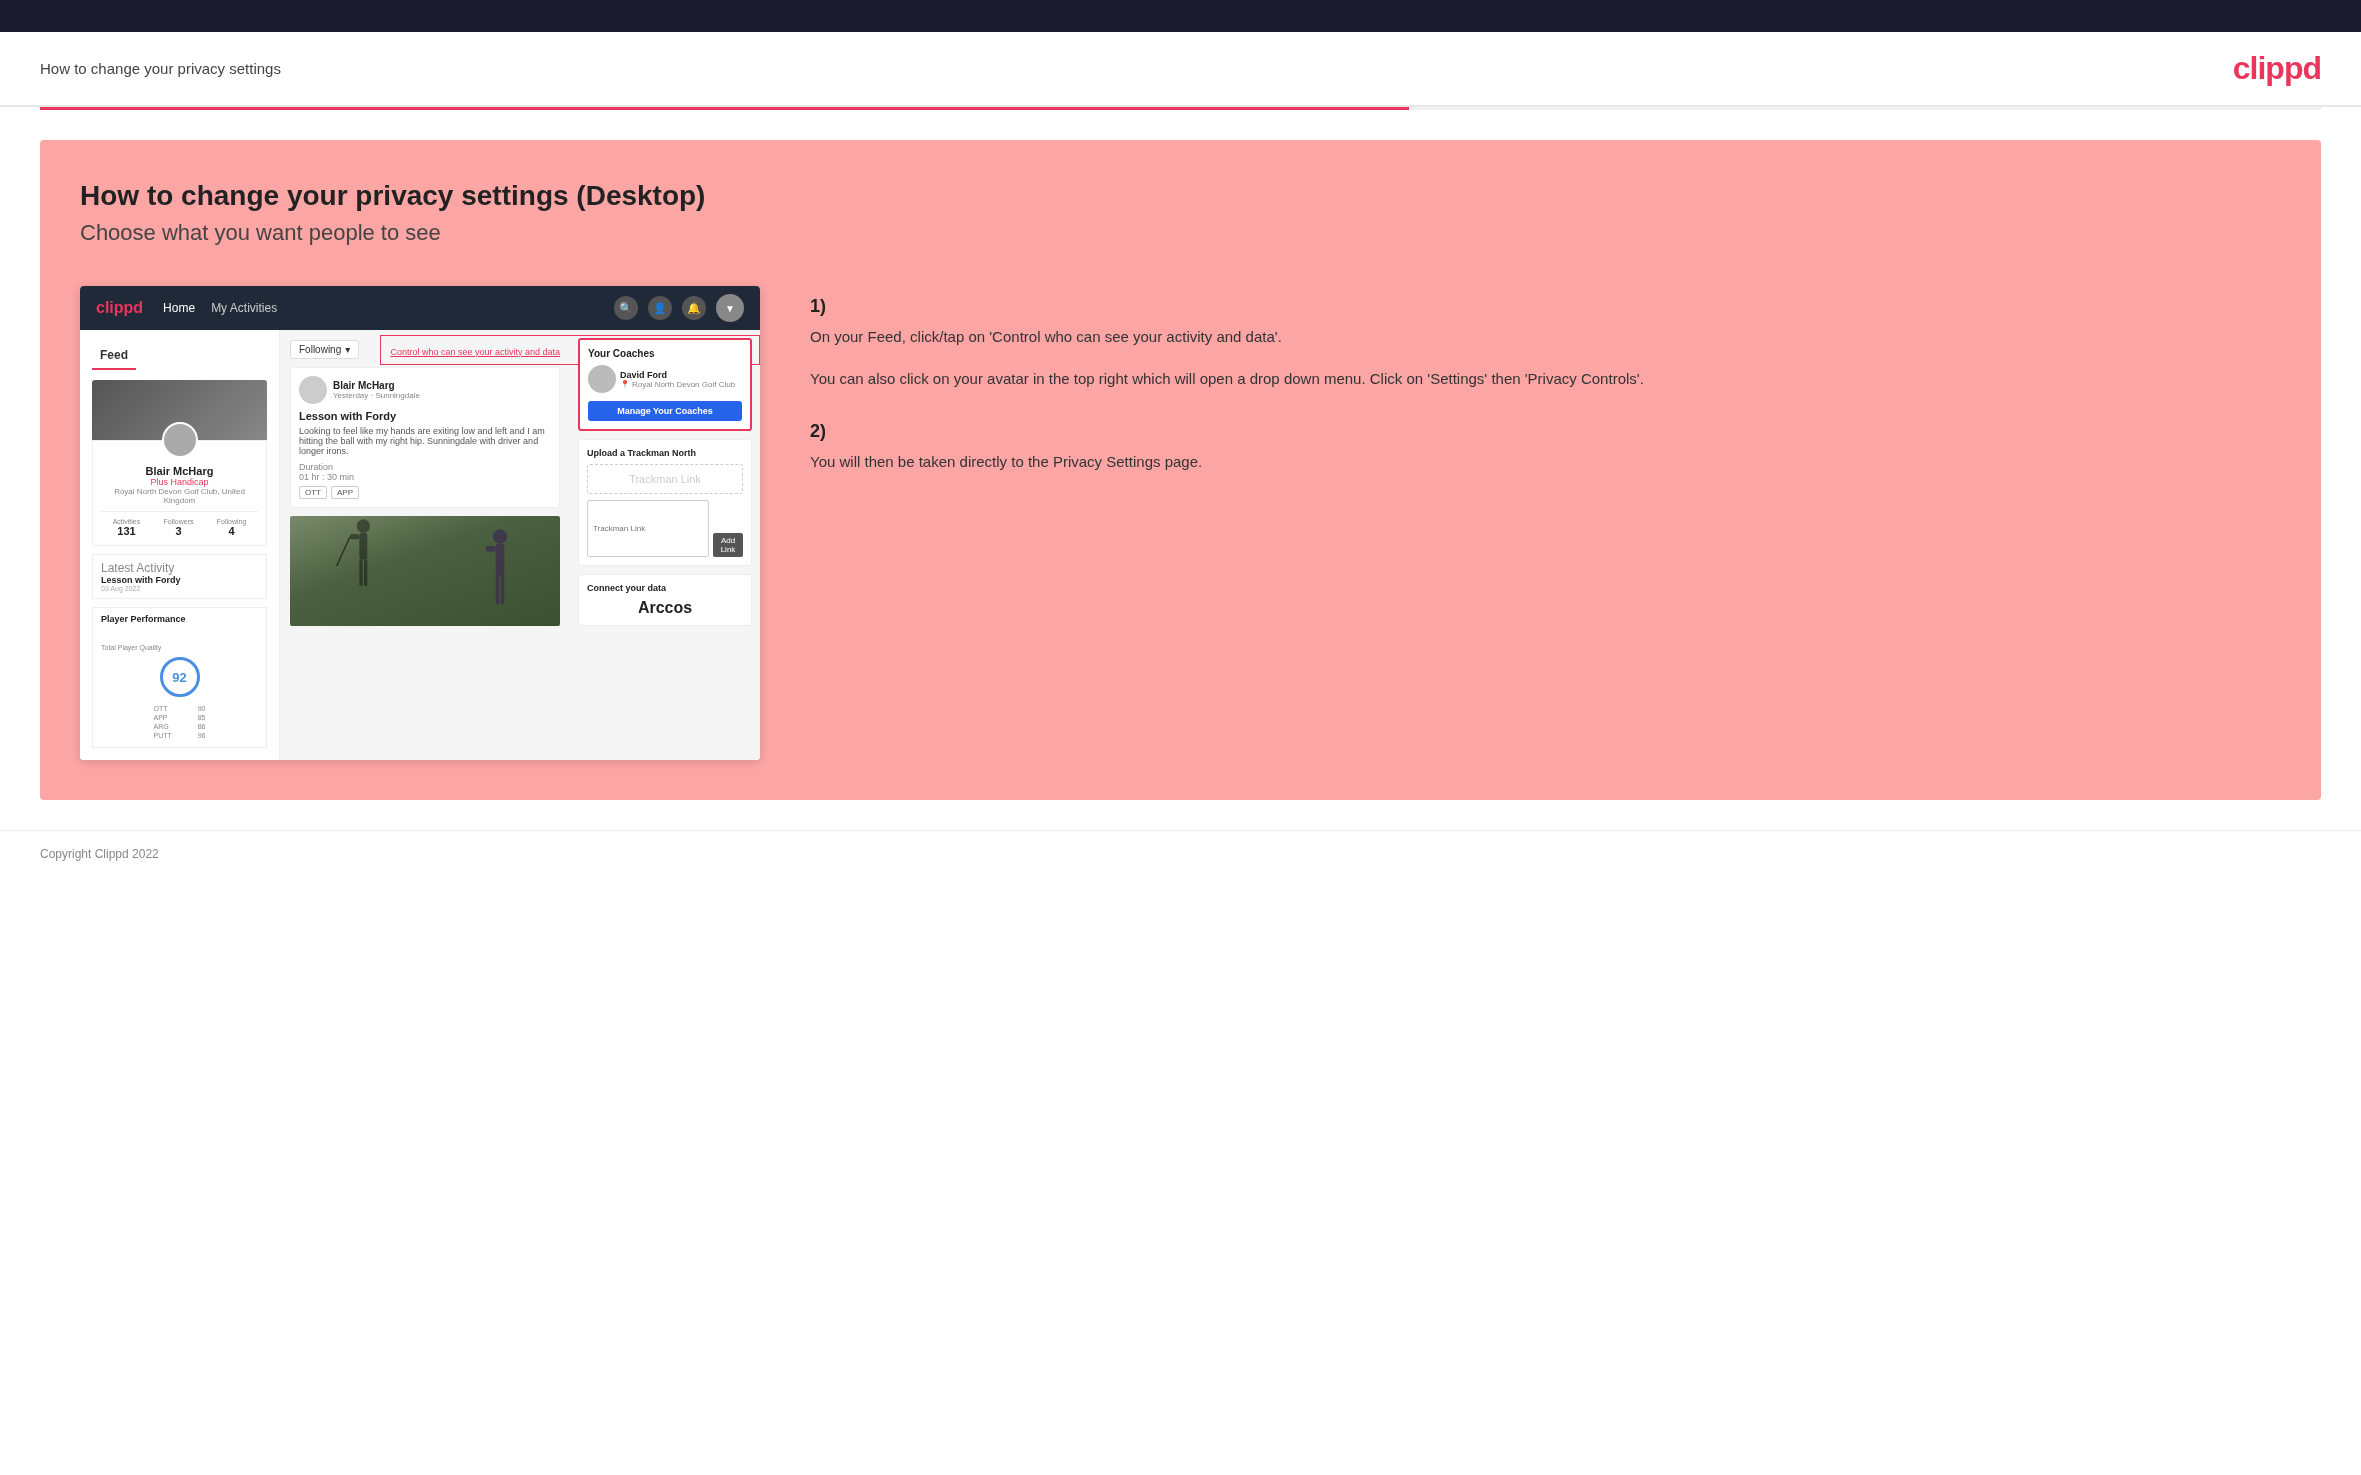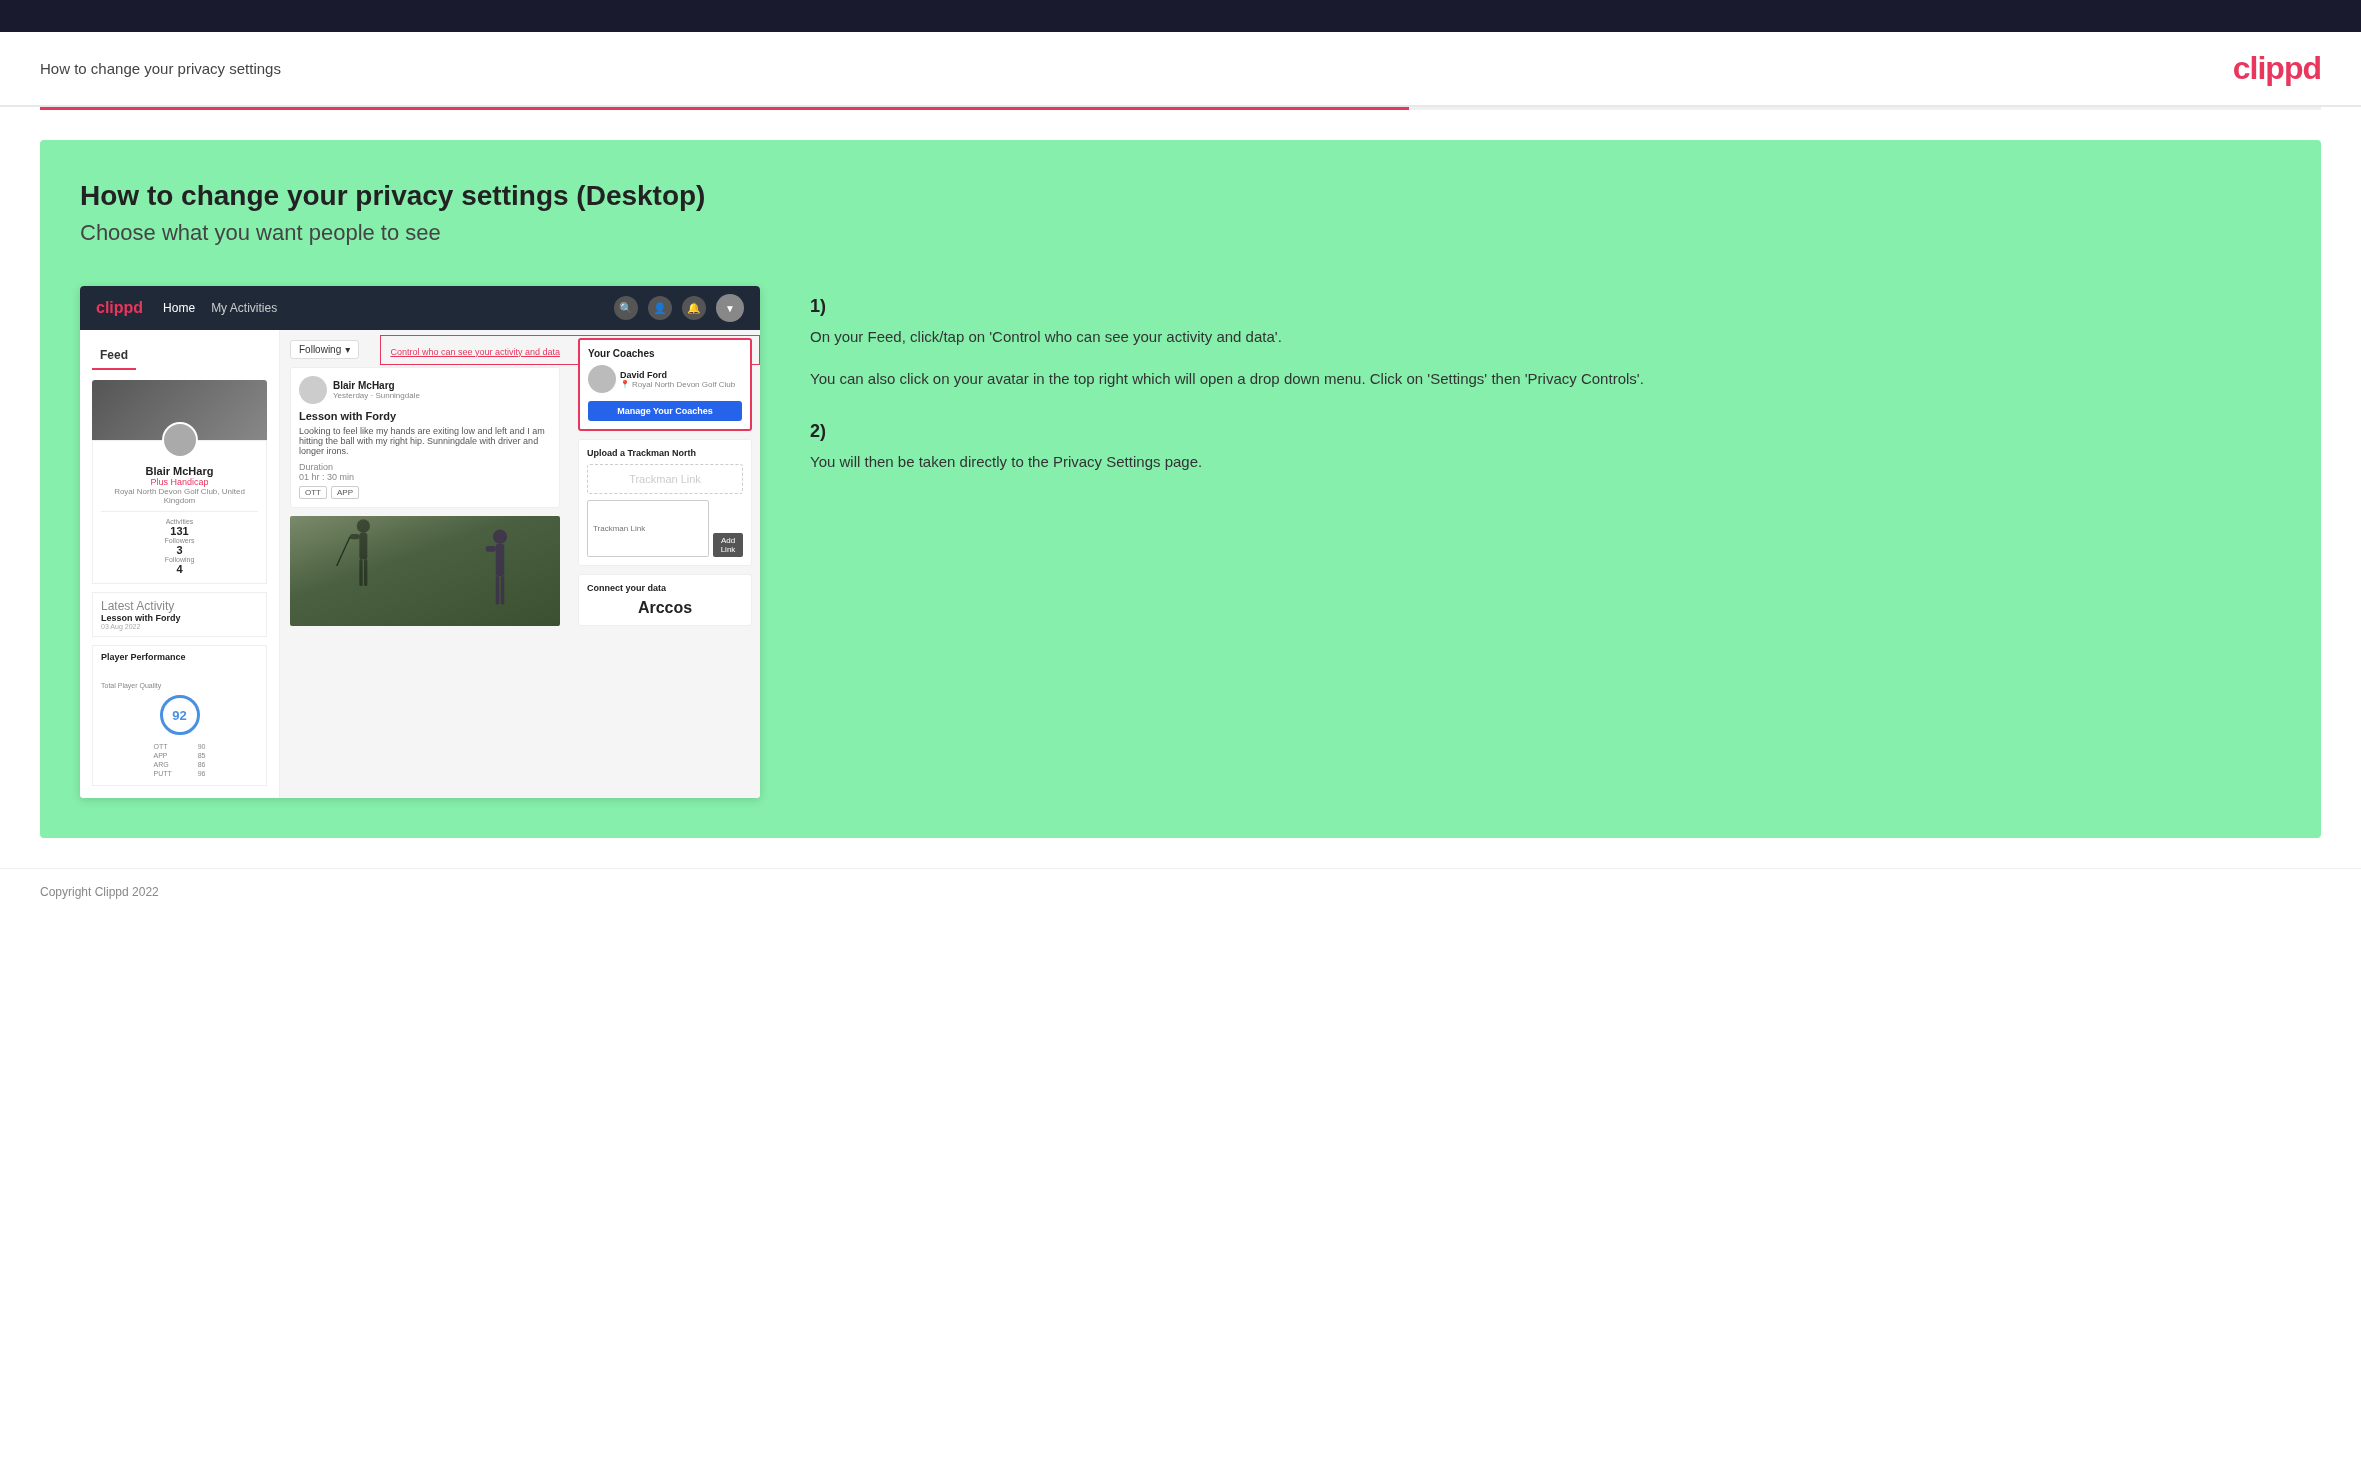--- a/index.html
+++ b/index.html
@@ -32,21 +32,21 @@
 
     
     .header-divider {
       height: 3px;
       background: linear-gradient(to right, #e8365d 60%, #f0f0f0 60%);
       margin: 0 40px;
     }
 
     
     .main-content {
-      background: #86efac;
+      background: #fca5a5;
       margin: 30px 40px;
       padding: 40px;
       border-radius: 4px;
     }
 
     .main-title {
       font-size: 28px;
       font-weight: bold;
       color: #222;
       margin-bottom: 8px;
@@ -177,21 +177,20 @@
     }
     .profile-name { font-size: 11px; font-weight: bold; color: #222; }
     .profile-handicap { font-size: 9px; color: #e8365d; }
     .profile-club { font-size: 8px; color: #888; margin-bottom: 6px; }
     .profile-stats {
       display: flex;
       justify-content: space-around;
       border-top: 1px solid #eee;
       padding-top: 6px;
       margin-top: 4px;
-      flex-direction: column;
     }
     .stat-item { text-align: center; }
     .stat-label { font-size: 7px; color: #888; }
     .stat-value { font-size: 11px; font-weight: bold; color: #222; }
 
     .latest-activity {
       background: #fff;
       border: 1px solid #eee;
       padding: 6px 8px;
       margin-bottom: 8px;

